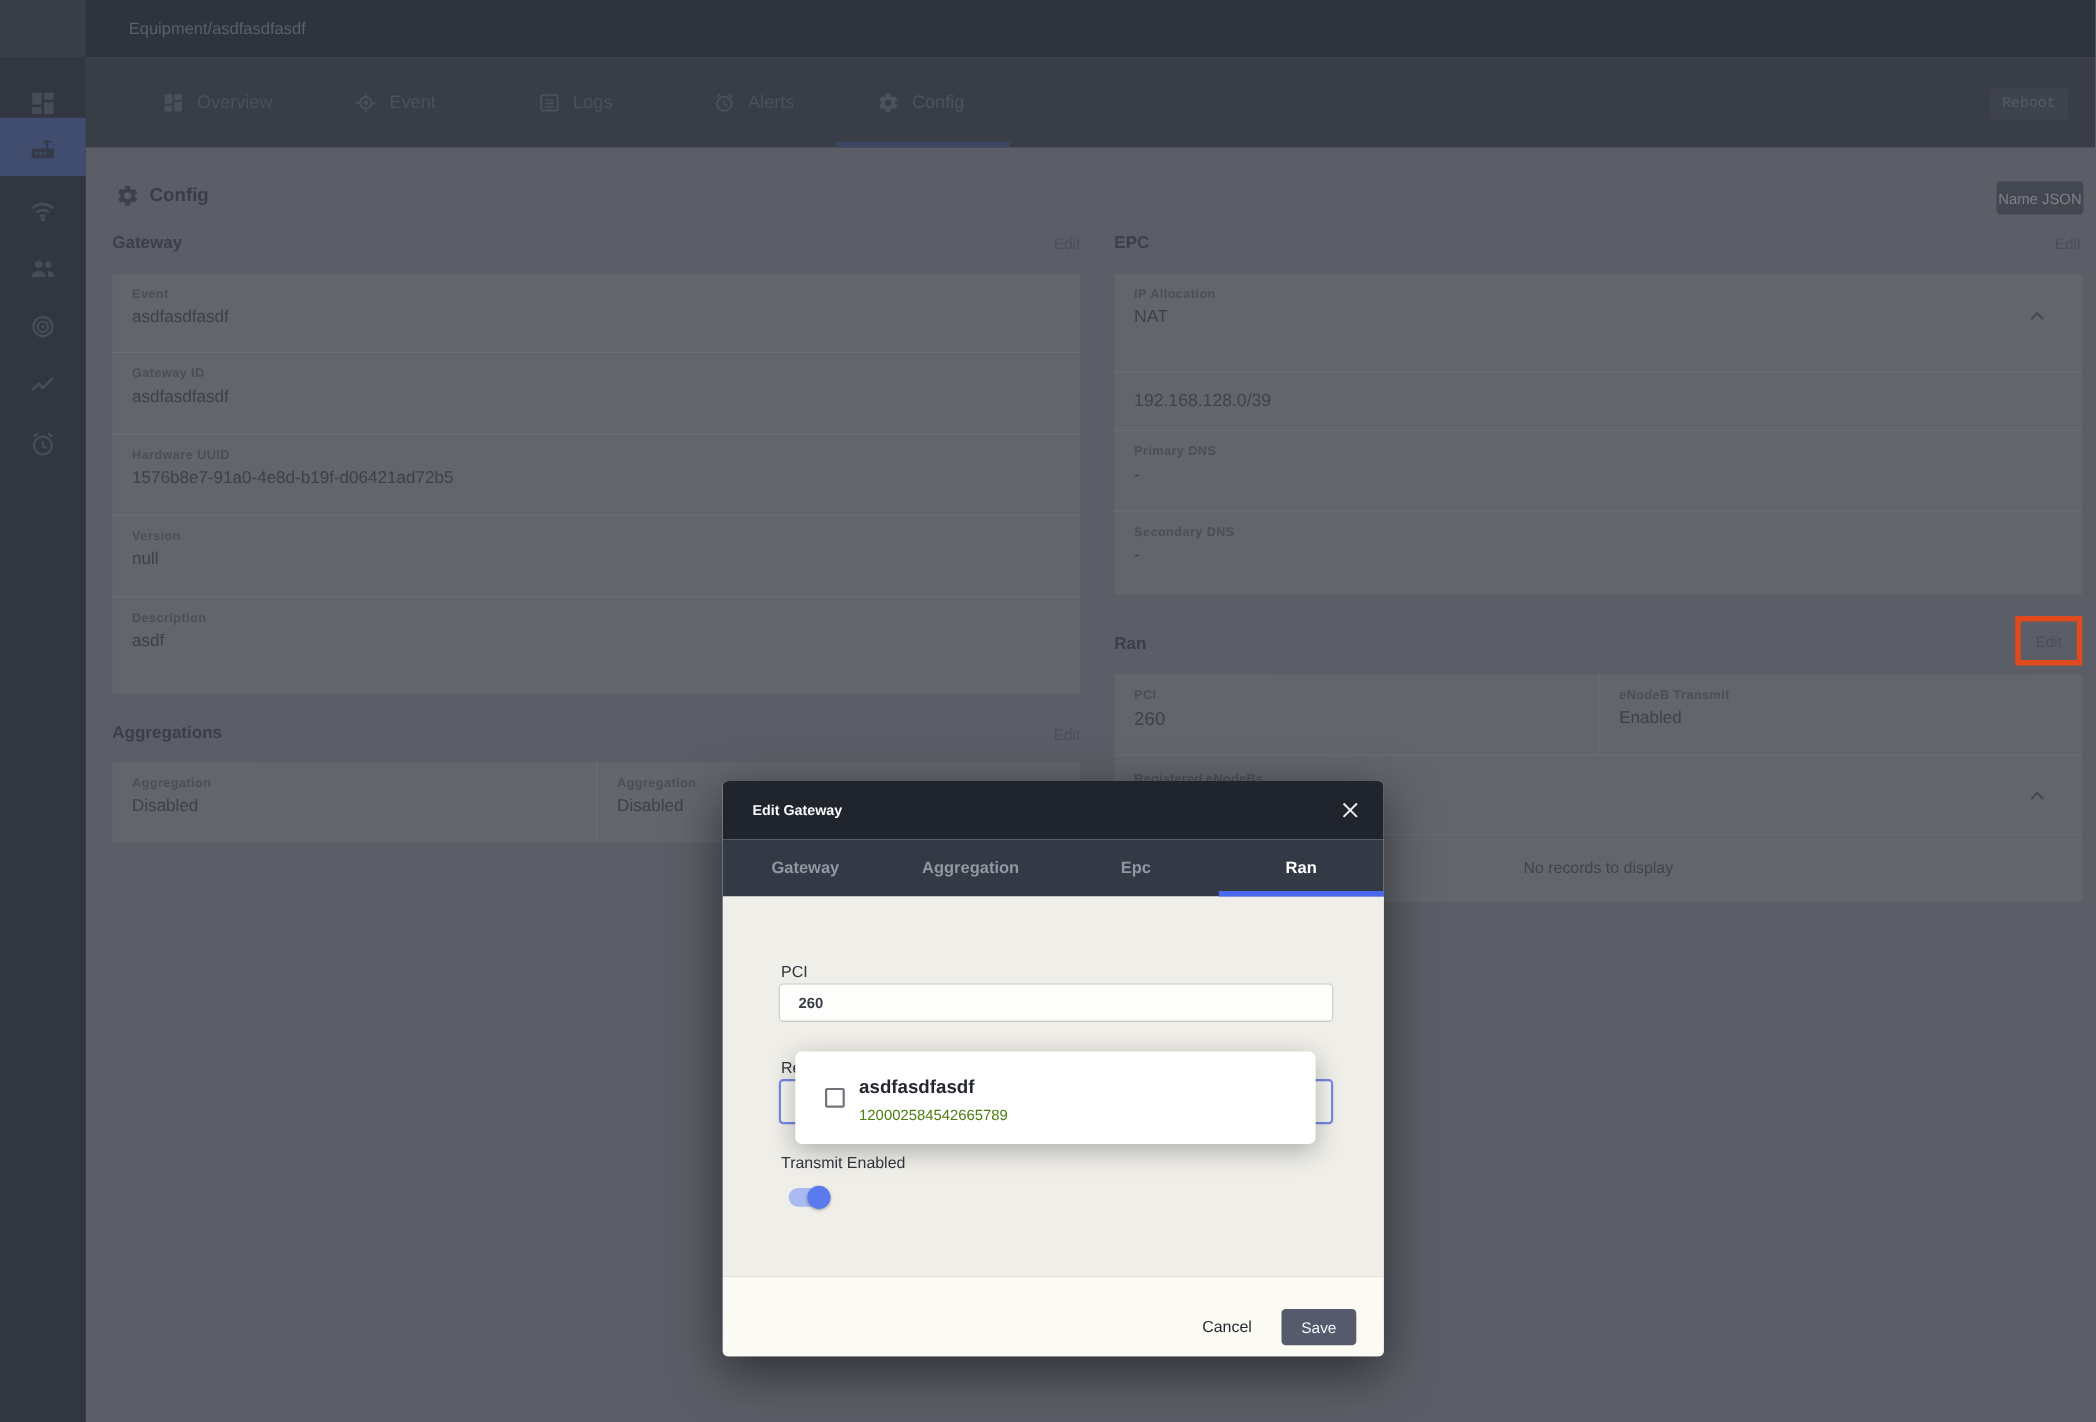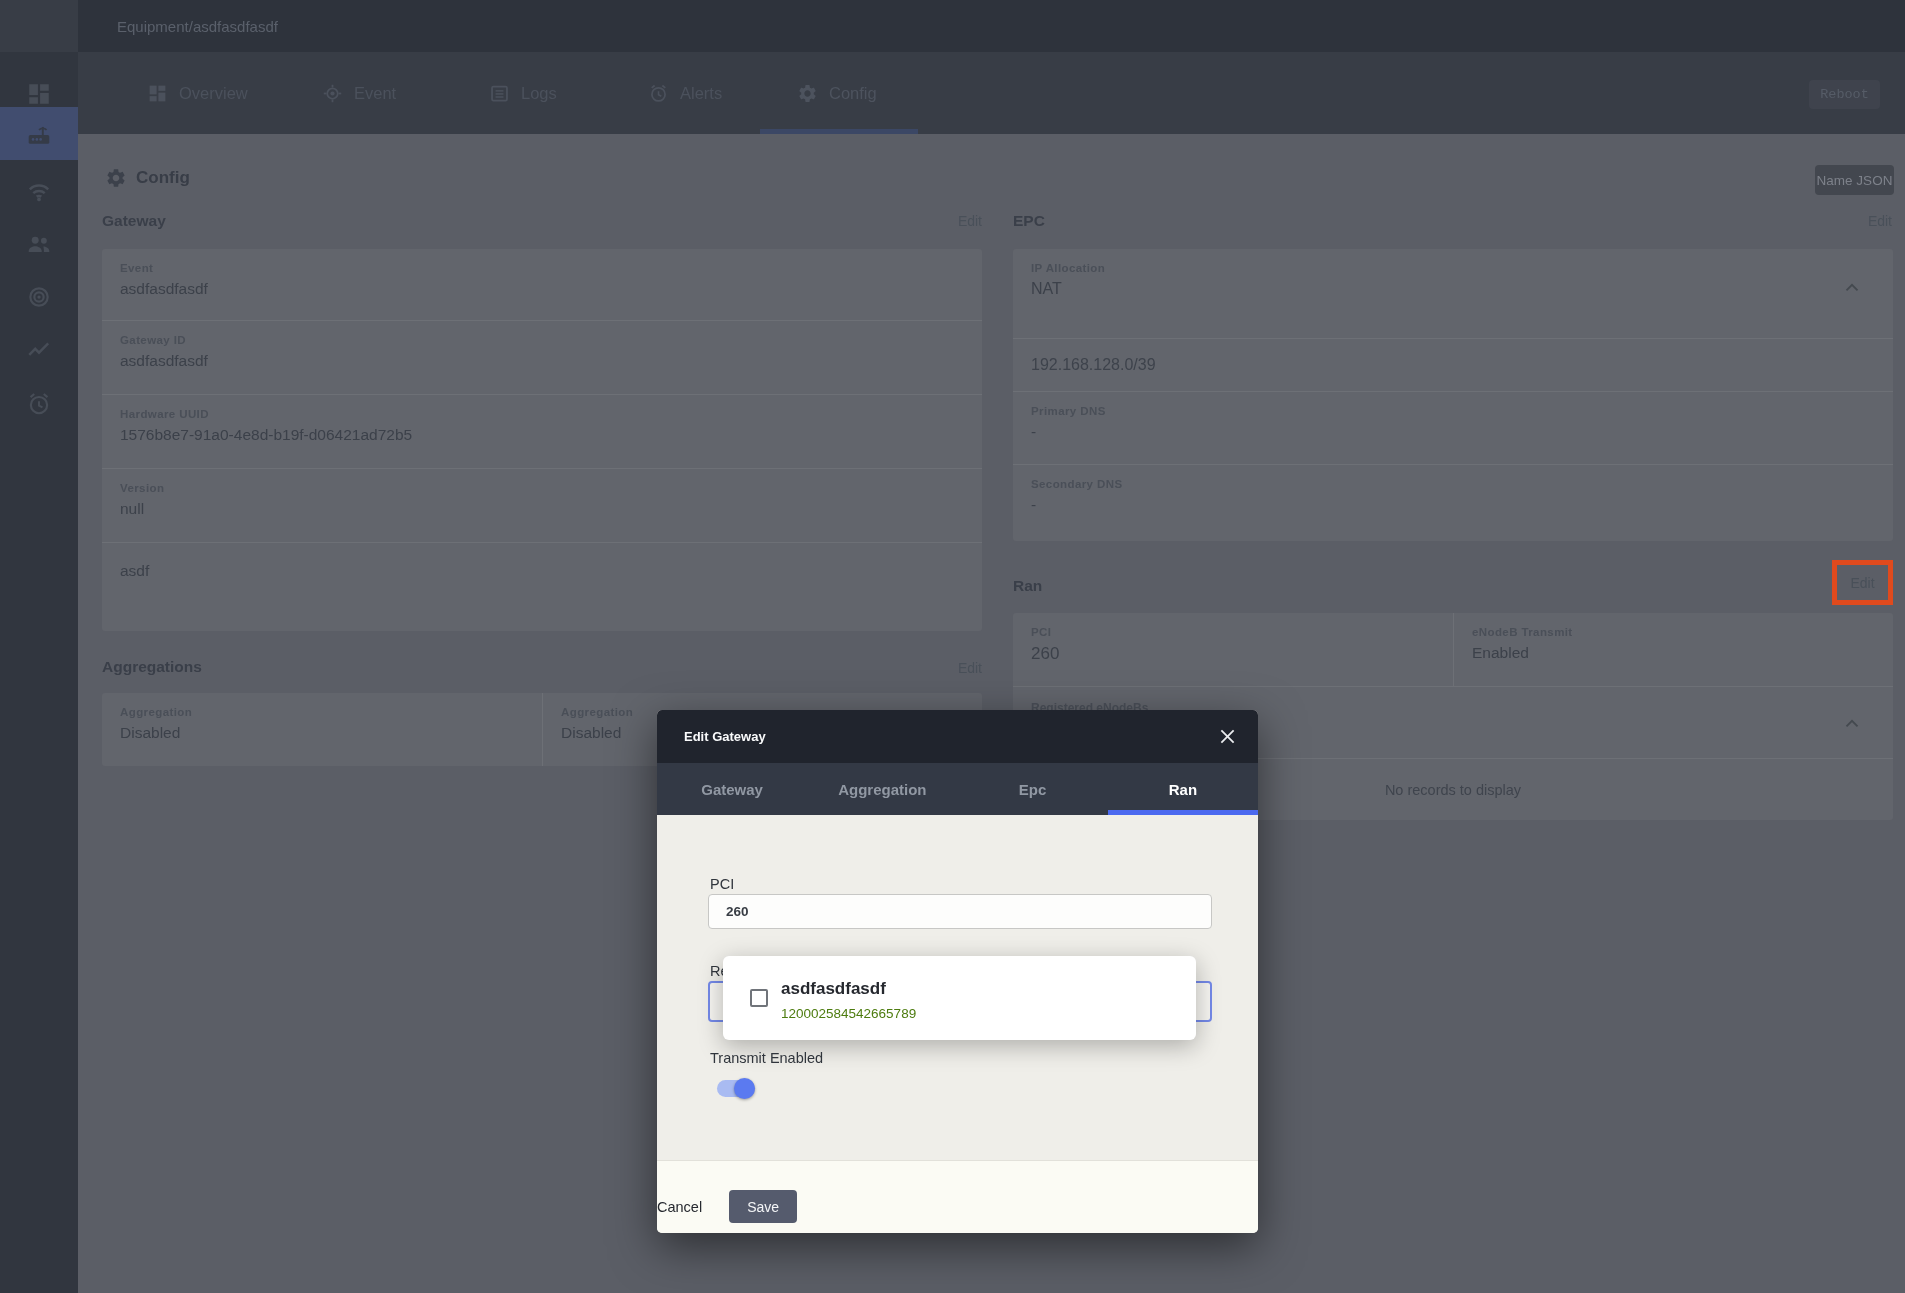--- a/index.html
+++ b/index.html
@@ -71,21 +71,21 @@
     border:2px solid #7489e8;border-radius:4px;}
   .popup{position:absolute;left:66px;top:246px;width:473px;height:84px;background:#ffffff;border-radius:6px;
     box-shadow:0 6px 24px rgba(0,0,0,.28);}
   .popup .chk{position:absolute;left:27px;top:33px;width:18px;height:18px;border:2px solid #70747a;border-radius:2px;}
   .popup .opt-title{position:absolute;left:58px;top:23px;font-size:17px;font-weight:bold;color:#25282e;}
   .popup .opt-id{position:absolute;left:58px;top:50px;font-size:13.5px;color:#4d7c0f;}
   .toggle{position:absolute;left:60px;top:370px;width:38px;height:17px;border-radius:9px;background:#a9bbf2;}
   .toggle .knob{position:absolute;left:17px;top:-2px;width:21px;height:21px;border-radius:50%;background:#5b7af0;
     box-shadow:0 1px 3px rgba(0,0,0,.35);}
   .modal-foot{position:absolute;left:0;top:450px;width:601px;height:92px;background:#fbfbf4;border-top:1px solid #e2e1da;
-    display:flex;align-items:center;justify-content:flex-start;}
+    display:flex;align-items:center;justify-content:flex-end;padding-right:25px;}
   .cancel-btn{font-size:14.5px;color:#26292f;margin-right:27px;}
   .save-btn{width:68px;height:33px;background:#555b6d;border-radius:4px;color:#f4f5f7;font-size:14px;
     display:flex;align-items:center;justify-content:center;}
 </style>
 </head>
 <body>
 
 <svg width="0" height="0" style="position:absolute">
   <defs>
     <g id="i-grid">
@@ -256,20 +256,21 @@
     </div>
     <div class="kv divider-t" style="height:74px">
       <div class="lab">Hardware UUID</div>
       <div class="val">1576b8e7-91a0-4e8d-b19f-d06421ad72b5</div>
     </div>
     <div class="kv divider-t" style="height:74px">
       <div class="lab">Version</div>
       <div class="val">null</div>
     </div>
     <div class="kv divider-t" style="height:89px">
+      <div class="lab">Description</div>
       <div class="val">asdf</div>
     </div>
   </div>
 
   <div class="abs sec-head" style="left:102px;top:658px">Aggregations</div>
   <div class="abs edit-link" style="right:923px;top:660px">Edit</div>
   <div class="abs card" style="left:102px;top:693px;width:880px;height:73px">
     <div class="vcell kv" style="left:0;width:440px">
       <div class="lab">Aggregation</div>
       <div class="val">Disabled</div>

